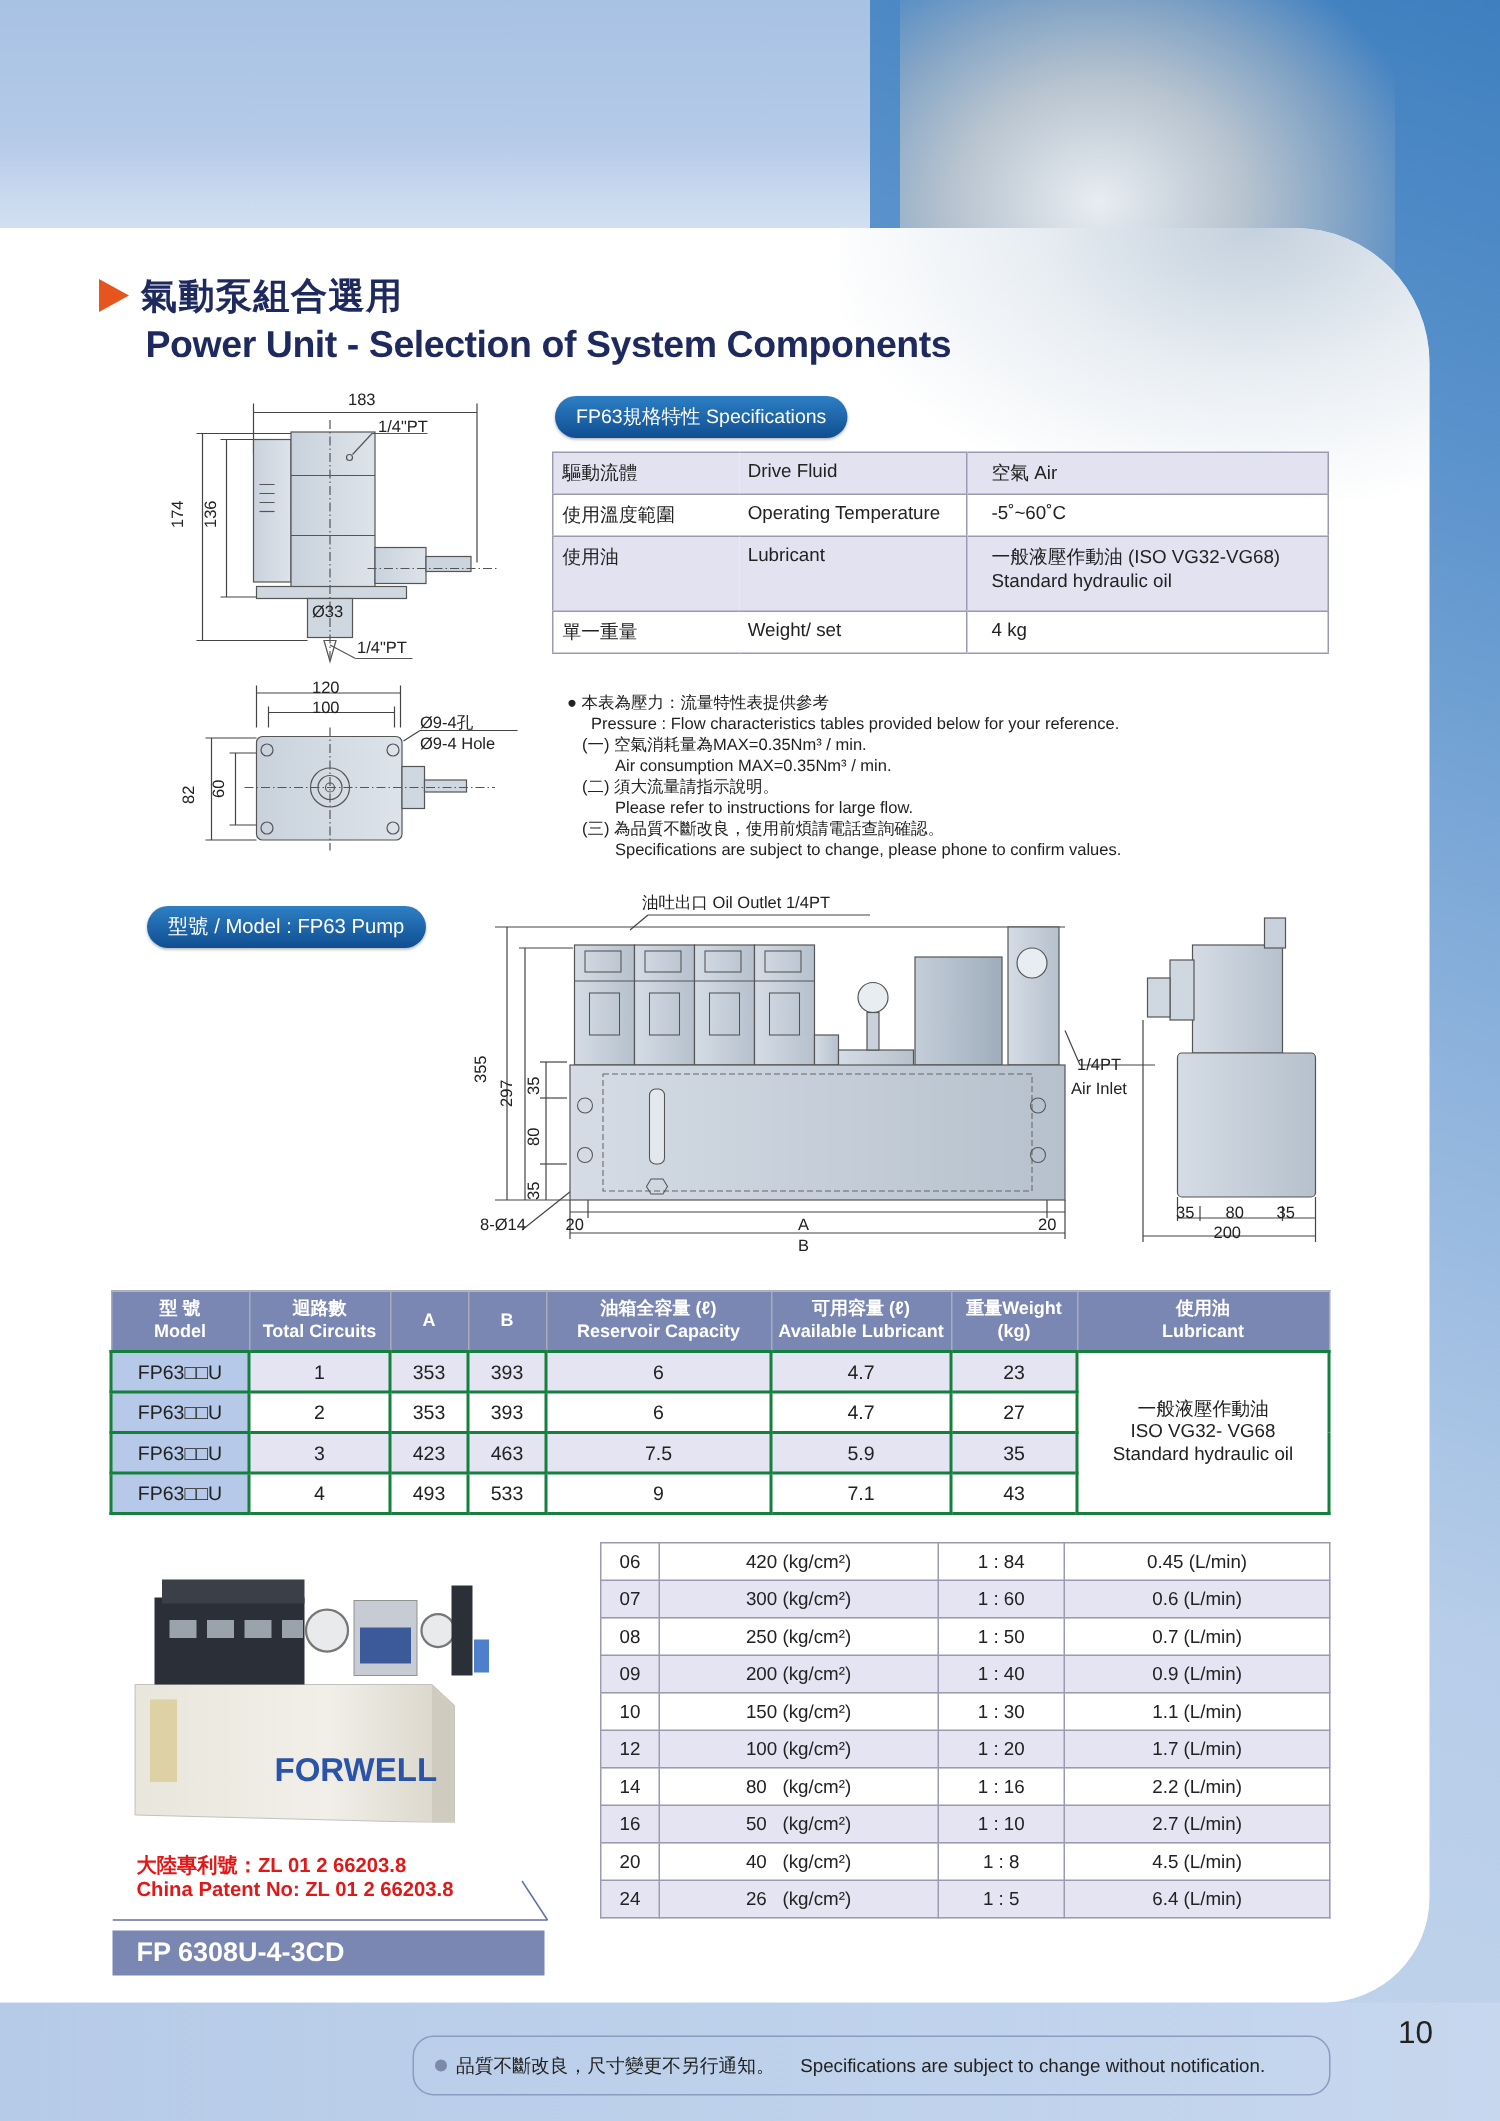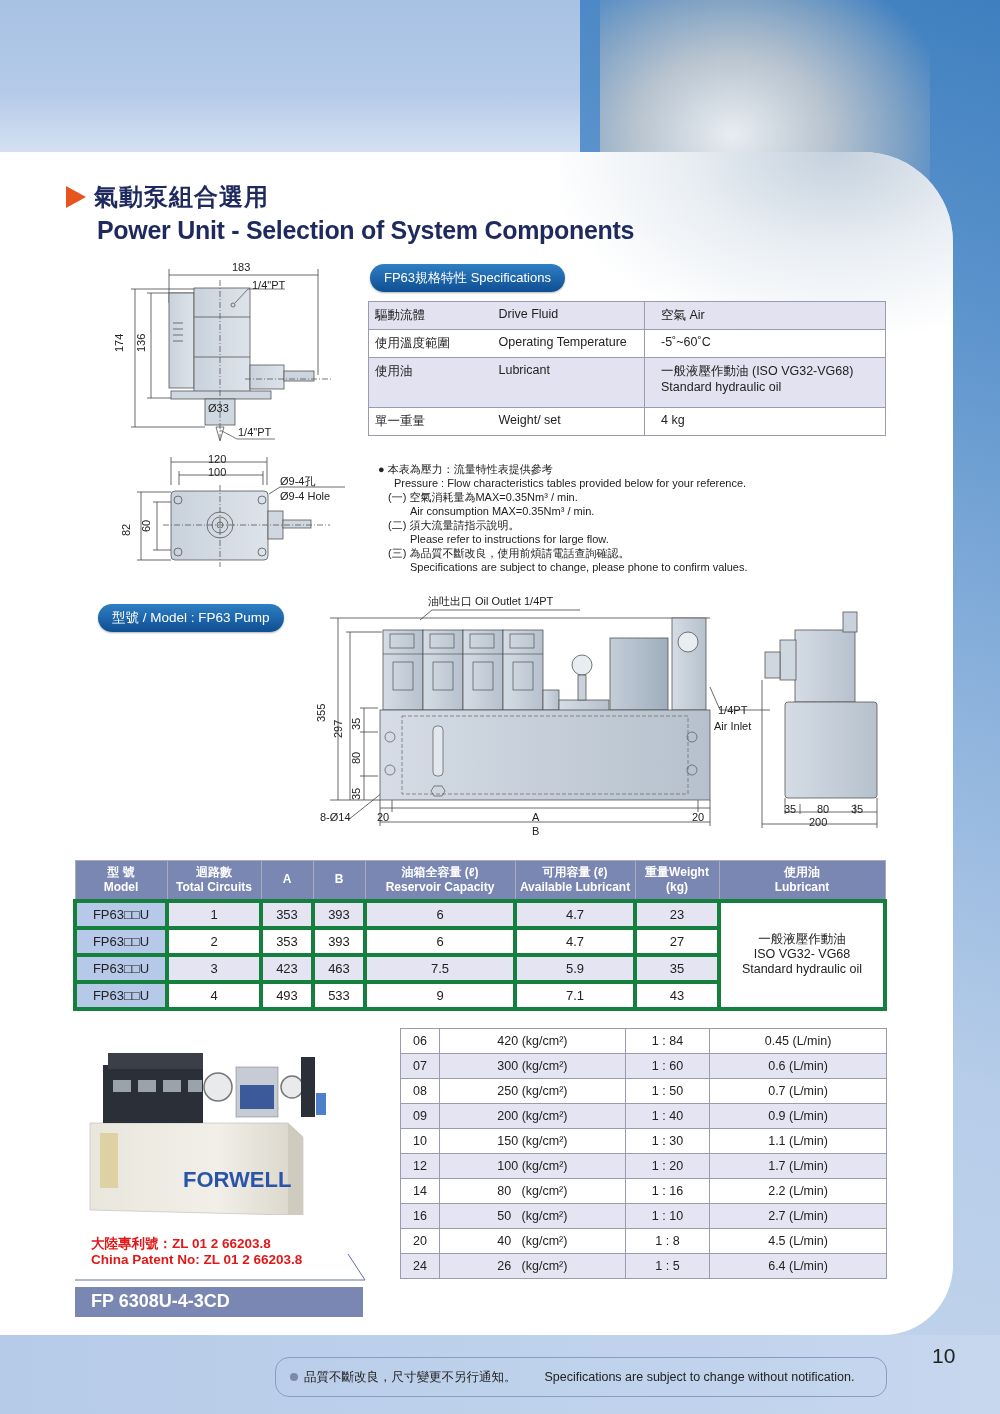--- a/index.html
+++ b/index.html
@@ -24,21 +24,21 @@
   .spec td.c3{border-left:1px solid #9a9ab0;padding-left:16px}
   .spec tr{border-left:1px solid #9a9ab0;border-right:1px solid #9a9ab0}
   .spec{border:1px solid #9a9ab0}
 
   .notes{position:absolute;left:378px;top:462px;font-size:11px;line-height:14px;color:#222}
   .notes .ind{padding-left:32px}
   .notes .sub{padding-left:10px}
 
   .model{position:absolute;left:73px;top:860px;width:814px;font-size:13px;text-align:center}
   .model th{background:#7b87b3;color:#fff;font-weight:bold;font-size:12px;line-height:15px;border:1px solid #aab;padding:3px 2px;height:40px}
-  .model td{border:4px solid #15803d;height:27px;padding:2px}
+  .model td{border:2px solid #15803d;height:27px;padding:2px}
   .model tr:nth-child(even) td{background:#e4e4f2}
   .model td.mcol{background:#b7c9e8 !important}
   .model td.lub{background:#fff !important;font-size:12.5px;line-height:15px}
 
   .ratio{position:absolute;left:400px;top:1028px;width:487px;font-size:12.5px;text-align:center}
   .ratio th{background:#7b87b3;color:#fff;font-weight:bold;font-size:12px;line-height:15px;border:1px solid #aab;padding:3px 2px;height:40px}
   .ratio td{border:1px solid #9a9ab0;height:25px}
   .ratio tr:nth-child(even) td{background:#e4e4f2}
 
   .photo{position:absolute;left:88px;top:1045px;width:270px;height:170px}
@@ -473,15 +473,15 @@
         <td style="white-space:pre">26   (kg/cm²)</td>
         <td>1 : 5</td>
         <td>6.4 (L/min)</td>
       </tr>
 </tbody>
   </table>
 
 <div class="footer">
   <span class="dot"></span>
   <span>品質不斷改良，尺寸變更不另行通知。</span>
-  <span style="margin-left:22px">Specifications are subject to change without notification.</span>
+  <span style="margin-left:11px">Specifications are subject to change without notification.</span>
 </div>
 <div class="page-num">10</div>
 
 </body></html>

